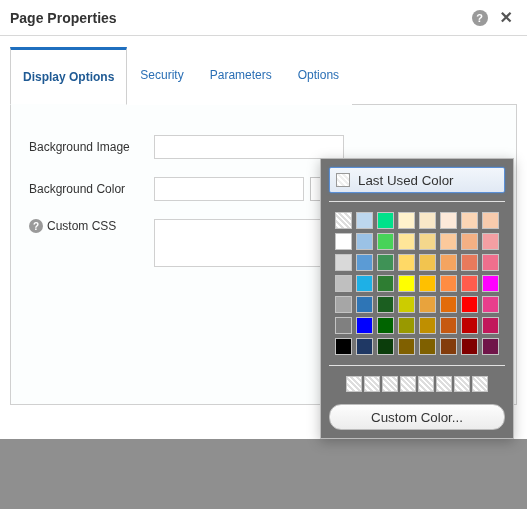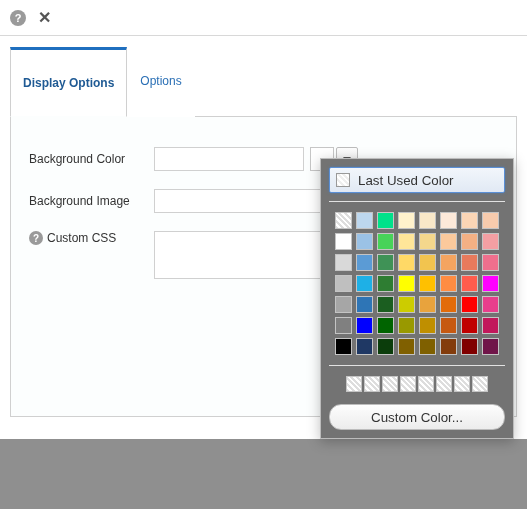--- a/index.html
+++ b/index.html
@@ -4,21 +4,21 @@
 <style>
   * { box-sizing: border-box; margin: 0; padding: 0; }
   body { font-family: Arial, Helvetica, sans-serif; font-size: 12px; color: #333; background: #fff; width: 527px; height: 509px; overflow: hidden; position: relative; }
   .dialog { width: 527px; background: #fff; }
   .titlebar { display: flex; align-items: center; padding: 8px 10px 8px 10px; border-bottom: 1px solid #d8d8d8; }
   .titlebar h1 { font-size: 14px; font-weight: bold; color: #333; flex: 1; }
   .help-icon { width: 16px; height: 16px; border-radius: 50%; background: #9a9a9a; color: #fff; font-size: 11px; font-weight: bold; display: flex; align-items: center; justify-content: center; margin-right: 8px; cursor: pointer; }
   .close-icon { font-size: 16px; color: #555; cursor: pointer; font-weight: bold; padding: 0 4px; }
   .tabs-wrap { padding: 10px 10px 0 10px; }
   .tabs { display: flex; border-bottom: 1px solid #d0d0d0; }
-  .tab { padding: 26px 12px; color: #2a6fb5; cursor: pointer; border: 1px solid transparent; border-bottom: none; position: relative; top: 1px; background: #fff; }
+  .tab { padding: 20px 12px; color: #2a6fb5; cursor: pointer; border: 1px solid transparent; border-bottom: none; position: relative; top: 1px; background: #fff; }
   .tab.active { border: 1px solid #d0d0d0; border-top: 3px solid #1f6fbf; border-bottom: 1px solid #fcfefe; font-weight: bold; color: #1f5a94; }
   .tab-content { border: 1px solid #d0d0d0; border-top: none; padding: 30px 18px 30px 18px; background: #fcfefe; min-height: 300px; }
   .form-row { display: flex; align-items: center; margin-bottom: 18px; }
   .form-row.top { align-items: flex-start; }
   .form-label { width: 125px; text-align: left; color: #333; display:flex; align-items:center; gap:4px; }
   .form-label .help-mini { width: 14px; height: 14px; border-radius: 50%; background: #9a9a9a; color: #fff; font-size: 10px; font-weight: bold; display: inline-flex; align-items: center; justify-content: center; }
   .text-input { height: 24px; border: 1px solid #d0d0d0; background: #fff; padding: 2px 4px; }
   .bgcolor-input { width: 150px; }
   .bgimage-input { width: 190px; }
   .swatch-box { width: 24px; height: 24px; border: 1px solid #c6c6c6; background: #fff; margin-left: 6px; }
@@ -37,44 +37,47 @@
   .sw.none { background: repeating-linear-gradient(45deg,#ddd,#ddd 2px,#fff 2px,#fff 4px); }
   .recent-row { display:flex; gap:2px; justify-content:center; margin:6px 0 12px 0; }
   .recent-row .sw { width:16px; height:16px; }
   .custom-btn { width:100%; height:26px; border:1px solid #bcbcbc; background:linear-gradient(#fdfdfd,#ececec); border-radius:12px; cursor:pointer; color:#333; }
 </style>
 </head>
 <body>
 
 <div class="dialog">
   <div class="titlebar">
+    <h1>Page Properties</h1>
     <div class="help-icon">?</div>
     <div class="close-icon">✕</div>
   </div>
 
   <div class="tabs-wrap">
     <div class="tabs">
       <div class="tab active">Display Options</div>
+      <div class="tab">Security</div>
+      <div class="tab">Parameters</div>
       <div class="tab">Options</div>
     </div>
 
     <div class="tab-content">
+
+      <div class="form-row">
+        <div class="form-label">Background Image</div>
+        <input class="text-input bgimage-input" value="" style="">
+      </div>
 
       <div class="form-row">
         <div class="form-label">Background Color</div>
         <input class="text-input bgcolor-input" value="" style="">
         <div class="swatch-box"></div>
         <div class="dropdown-btn">
             <div class="tri"></div>
           </div>
-      </div>
-
-      <div class="form-row">
-        <div class="form-label">Background Image</div>
-        <input class="text-input bgimage-input" value="" style="">
       </div>
 
       <div class="form-row top">
         <div class="form-label">
           <span class="help-mini">?</span>
           <span>Custom CSS</span>
         </div>
         <textarea class="textarea" style=""></textarea>
       </div>
 

